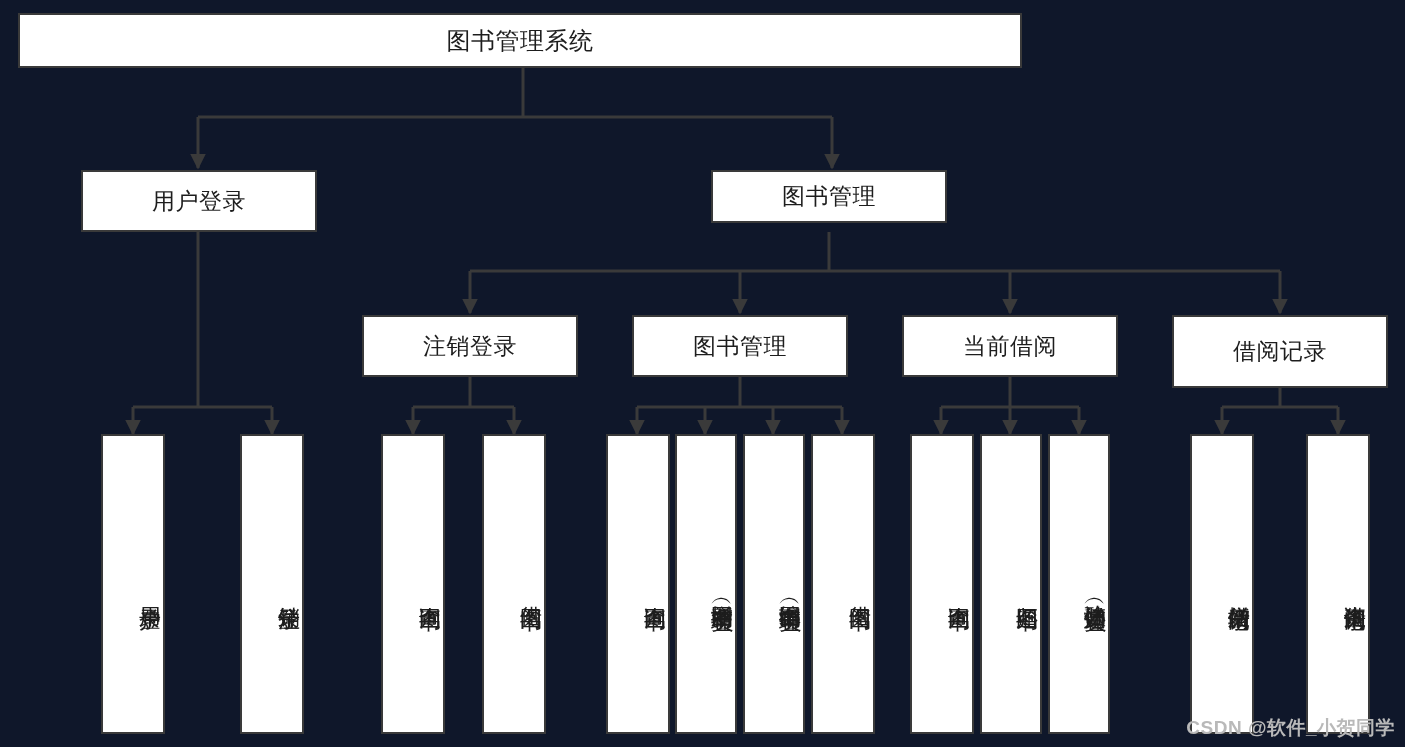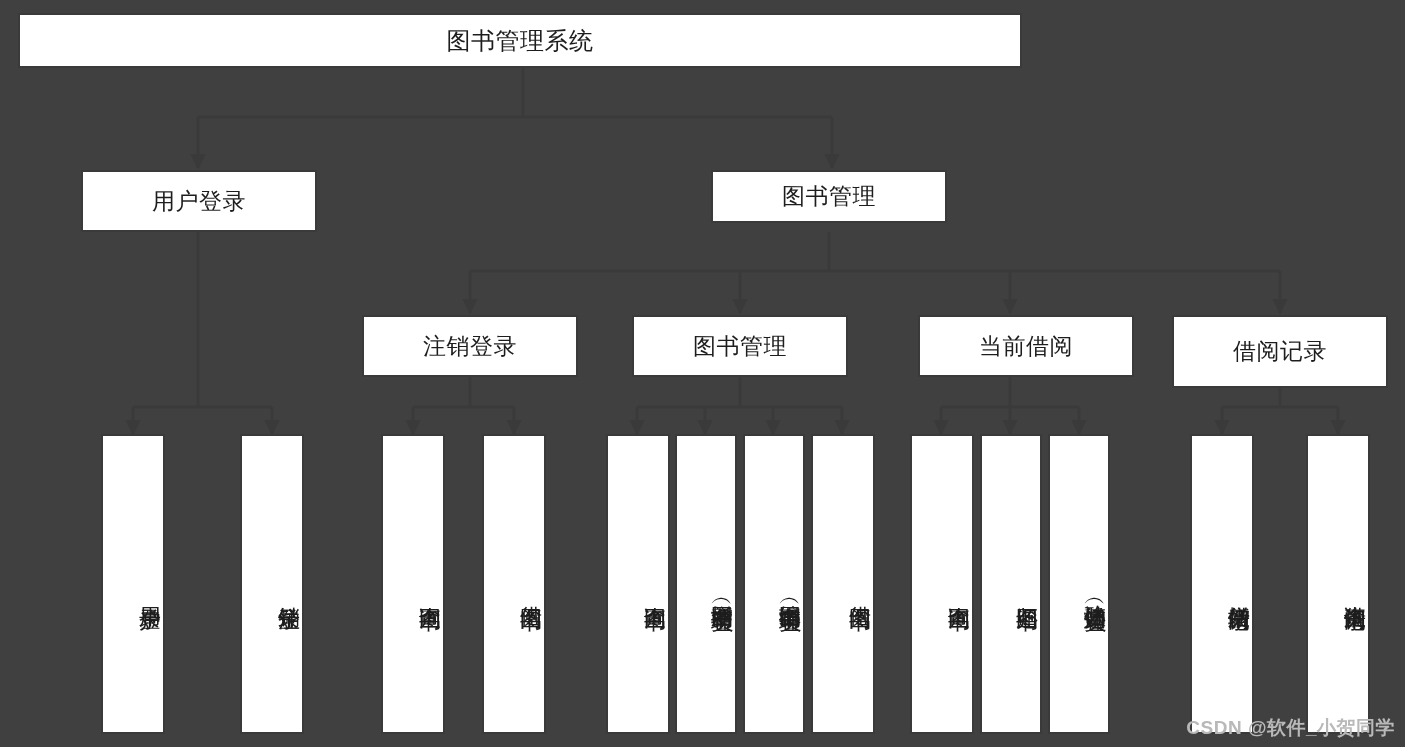--- a/index.html
+++ b/index.html
@@ -8,21 +8,21 @@
     padding: 0;
     background: #ffffff;
   }
   body {
     font-family: "Liberation Sans", "DejaVu Sans", sans-serif;
   }
   #canvas {
     position: relative;
     width: 1405px;
     height: 747px;
-    background: #404040;
+    background: #0f172a;
     overflow: hidden;
   }
   #edges {
     position: absolute;
     left: 0;
     top: 0;
     width: 1405px;
     height: 747px;
     pointer-events: none;
   }
@@ -134,21 +134,21 @@
   <div class="node horiz" style="left:711px; top:170px; width:236px; height:53px;">
     <span>图书管理</span>
   </div>
 
   <div class="node horiz" style="left:362px; top:315px; width:216px; height:62px;">
     <span>注销登录</span>
   </div>
   <div class="node horiz" style="left:632px; top:315px; width:216px; height:62px;">
     <span>图书管理</span>
   </div>
-  <div class="node horiz" style="left:902px; top:315px; width:216px; height:62px;margin-left:16px;">
+  <div class="node horiz" style="left:902px; top:315px; width:216px; height:62px;">
     <span>当前借阅</span>
   </div>
   <div class="node horiz" style="left:1172px; top:315px; width:216px; height:73px;">
     <span>借阅记录</span>
   </div>
 
   <div class="node vert" style="left:101px; top:434px; width:64px; height:300px;">
     <span>用户登录</span>
   </div>
   <div class="node vert" style="left:240px; top:434px; width:64px; height:300px;">

